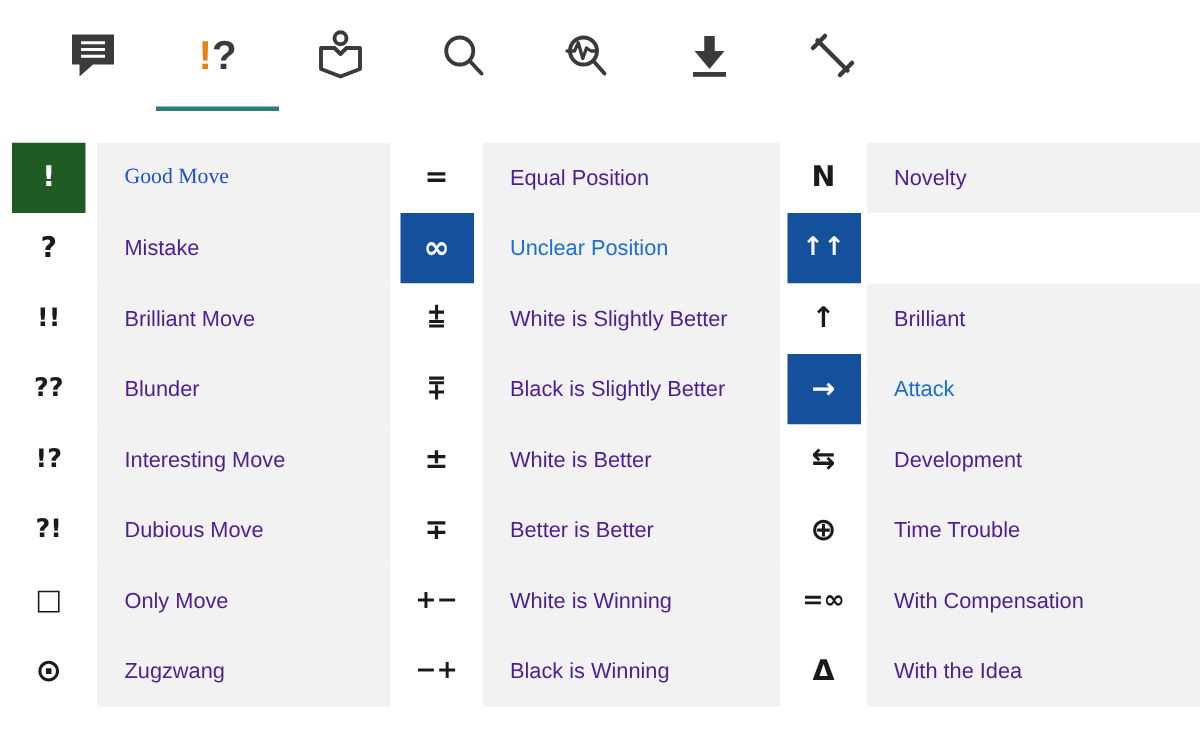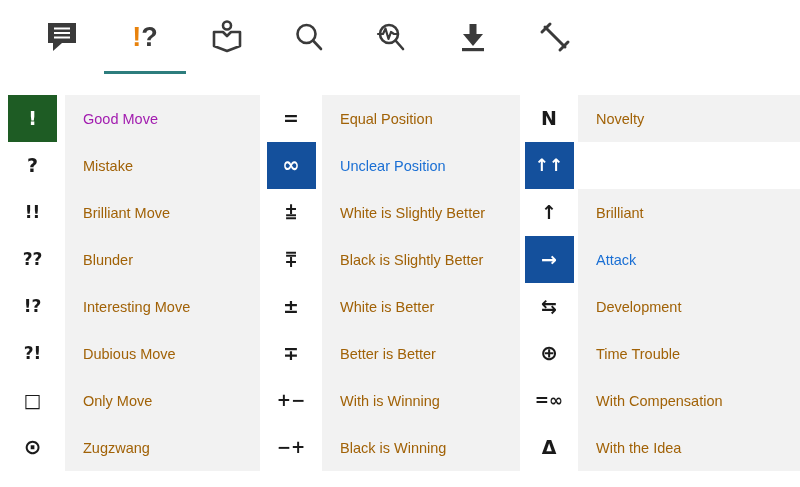--- a/index.html
+++ b/index.html
@@ -97,23 +97,23 @@
   .row.sel-green .sym-badge { background: #1e5c24; color: #ffffff; }
   .row.sel-blue  .sym-badge { background: #14509c; color: #ffffff; }
 
   .label-cell {
     flex: 1 1 auto;
     background: #f2f2f2;
     display: flex;
     align-items: center;
     padding-left: 18px;
     font-size: 14.5px;
-    color: #a16207;
-  }
-  .row.sel-green .label-cell { color: #a21caf; }
+    color: #4c1d95;
+  }
+  .row.sel-green .label-cell { color: #1d4ed8; font-family: Liberation Serif, serif; }
   .row.sel-blue  .label-cell { color: #1a6fd4; text-align: center; }
 
   
   .col-1 { margin-left: 0; }
   .col-2 { margin-left: 0; }
   .col-3 { margin-left: 0; }
   .s-mono  { font-family: "DejaVu Sans", sans-serif; }
 </style>
 </head>
 <body>
@@ -282,21 +282,21 @@
         <div class="row">
           <div class="sym-cell">
             <div class="sym-badge s-mono">∓</div>
           </div>
           <div class="label-cell">Better is Better</div>
         </div>
         <div class="row">
           <div class="sym-cell">
             <div class="sym-badge s-mono" style="font-size: 17px;">+−</div>
           </div>
-          <div class="label-cell">With is Winning</div>
+          <div class="label-cell">White is Winning</div>
         </div>
         <div class="row">
           <div class="sym-cell">
             <div class="sym-badge s-mono" style="font-size: 17px;">−+</div>
           </div>
           <div class="label-cell">Black is Winning</div>
         </div>
       </div>
   </div>
   <div class="column col-3">

